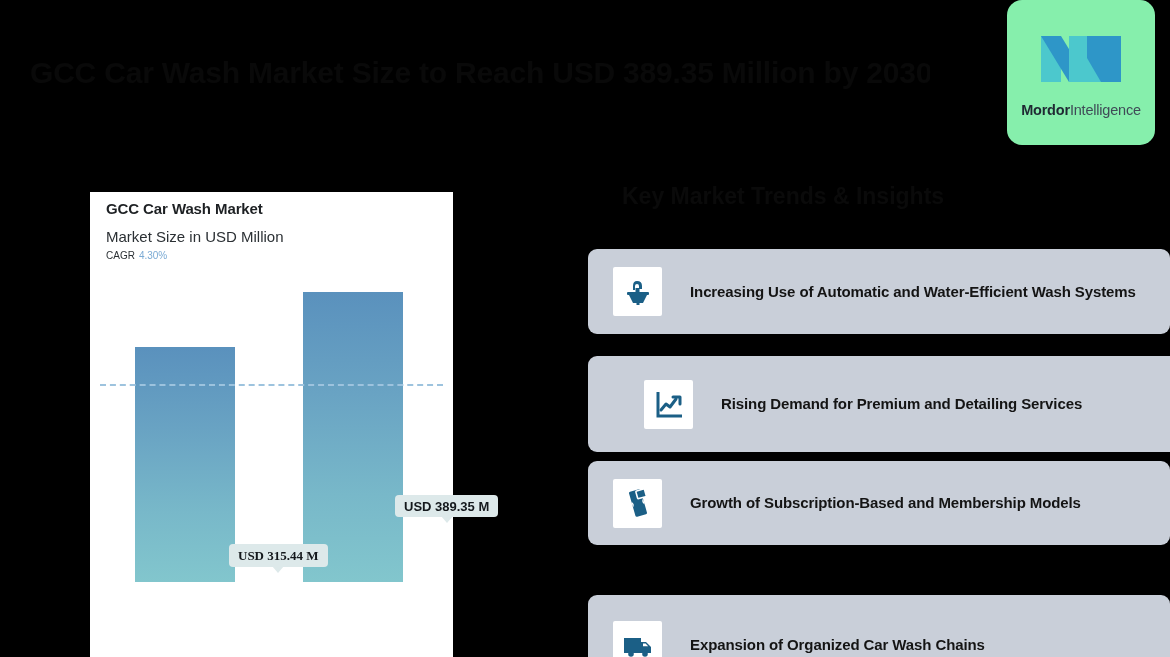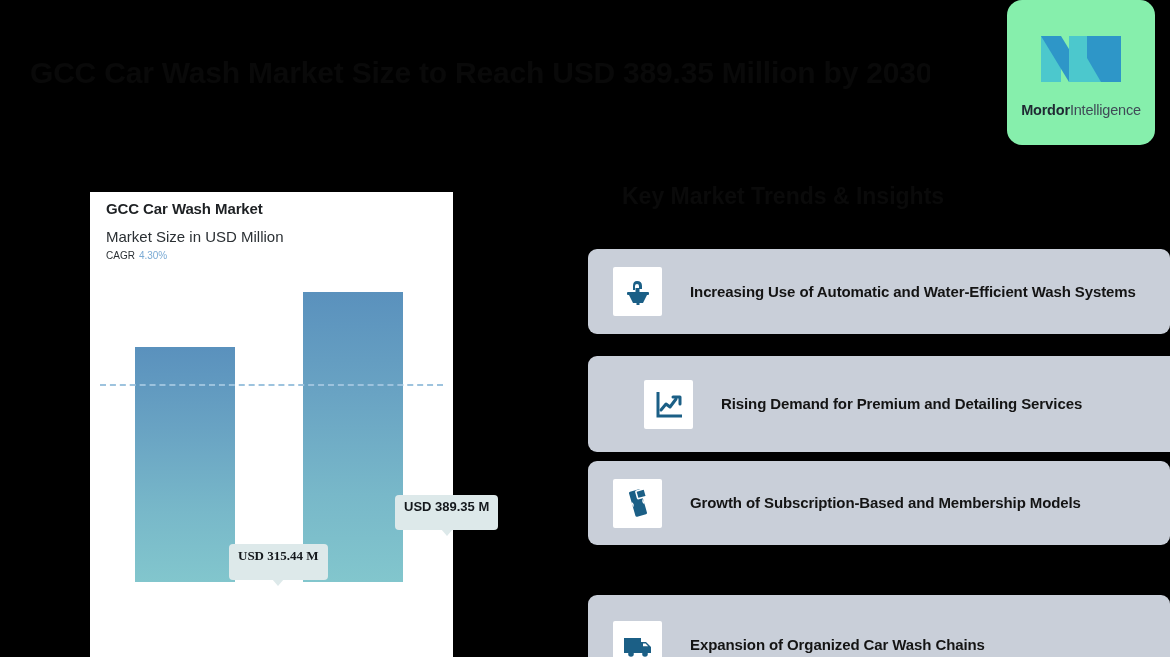--- a/index.html
+++ b/index.html
@@ -131,21 +131,21 @@
     top: 192px;
     width: 343px;
     height: 0;
     border-top: 2px dashed #9dc3de;
   }
 
   .value-pill {
     position: absolute;
     background: #dde9ea;
     border-radius: 4px;
-    padding: 4px 9px 16px 9px;
+    padding: 4px 9px 3px 9px;
     font-size: 13px;
     font-weight: 600;
     color: #14181c;
     white-space: nowrap;
   }
   .value-pill::after {
     content: "";
     position: absolute;
     left: 50%;
     bottom: -6px;

